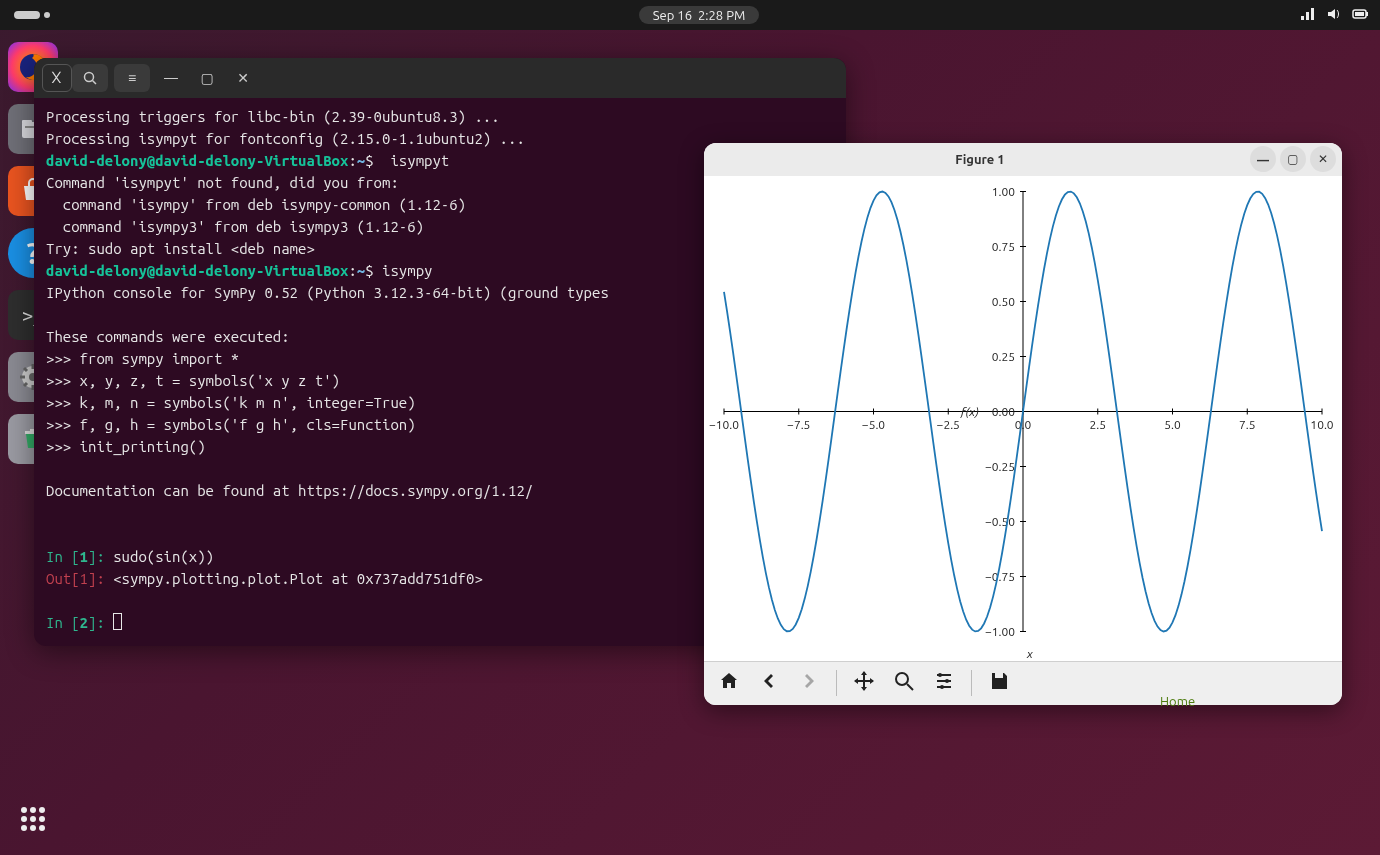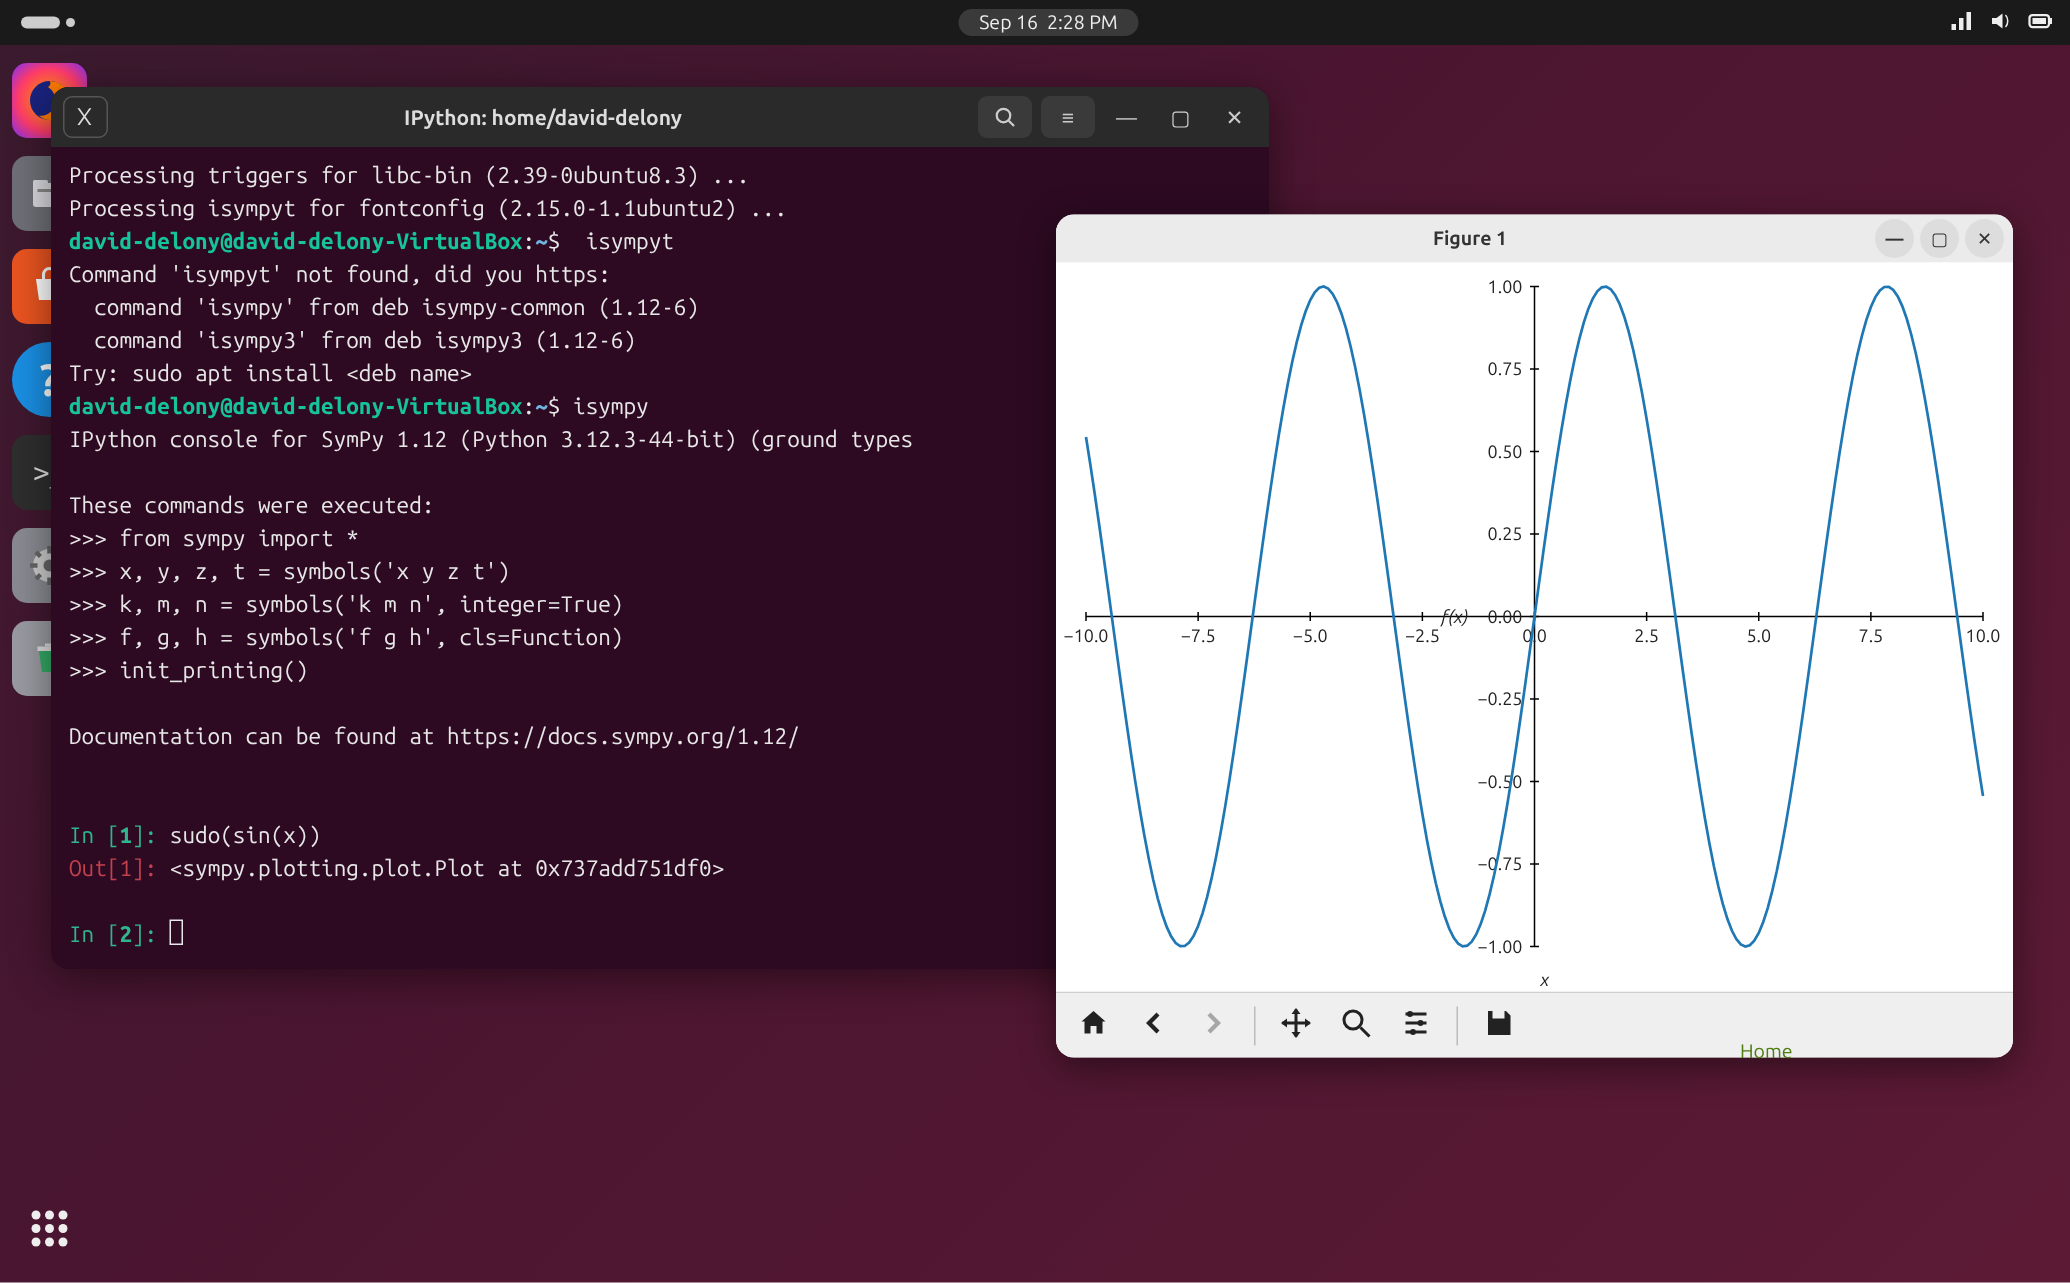--- a/index.html
+++ b/index.html
@@ -218,43 +218,42 @@
         <circle cx="6" cy="24" r="3"></circle>
         <circle cx="15" cy="24" r="3"></circle>
         <circle cx="24" cy="24" r="3"></circle>
       </g>
     </svg>
 </div>
 
 <div class="terminal">
   <div class="titlebar">
     <div class="newtab">𐊐</div>
-    <div class="title">IPython: home/david-delony</div>
     <div class="btns">
       <div class="wbtn iconbtn">
         <svg width="14" height="14" viewBox="0 0 14 14">
             <circle cx="6" cy="6" r="4.5" fill="none" stroke="#ccc" stroke-width="1.5"></circle>
             <line x1="9.5" y1="9.5" x2="13" y2="13" stroke="#ccc" stroke-width="1.5"></line>
           </svg>
       </div>
       <div class="wbtn iconbtn">≡</div>
       <div class="wbtn round">—</div>
       <div class="wbtn round">▢</div>
       <div class="wbtn round">✕</div>
     </div>
   </div>
   <div class="content"><span>Processing triggers for libc-bin (2.39-0ubuntu8.3) ...</span>
 <span>Processing isympyt for fontconfig (2.15.0-1.1ubuntu2) ...</span>
 <span class="tg">david-delony@david-delony-VirtualBox</span><span class="tw">:</span><span class="tb">~</span><span class="tw">$</span><span>  isympyt</span>
-<span>Command 'isympyt' not found, did you https:</span>
+<span>Command 'isympyt' not found, did you from:</span>
 <span>  command 'isympy' from deb isympy-common (1.12-6)</span>
 <span>  command 'isympy3' from deb isympy3 (1.12-6)</span>
 <span>Try: sudo apt install &lt;deb name&gt;</span>
 <span class="tg">david-delony@david-delony-VirtualBox</span><span class="tw">:</span><span class="tb">~</span><span class="tw">$</span><span> isympy</span>
-<span>IPython console for SymPy 1.12 (Python 3.12.3-44-bit) (ground types</span>
+<span>IPython console for SymPy 0.52 (Python 3.12.3-64-bit) (ground types</span>
 
 <span>These commands were executed:</span>
 <span>&gt;&gt;&gt; from sympy import *</span>
 <span>&gt;&gt;&gt; x, y, z, t = symbols('x y z t')</span>
 <span>&gt;&gt;&gt; k, m, n = symbols('k m n', integer=True)</span>
 <span>&gt;&gt;&gt; f, g, h = symbols('f g h', cls=Function)</span>
 <span>&gt;&gt;&gt; init_printing()</span>
 
 <span>Documentation can be found at https://docs.sympy.org/1.12/</span>
 

